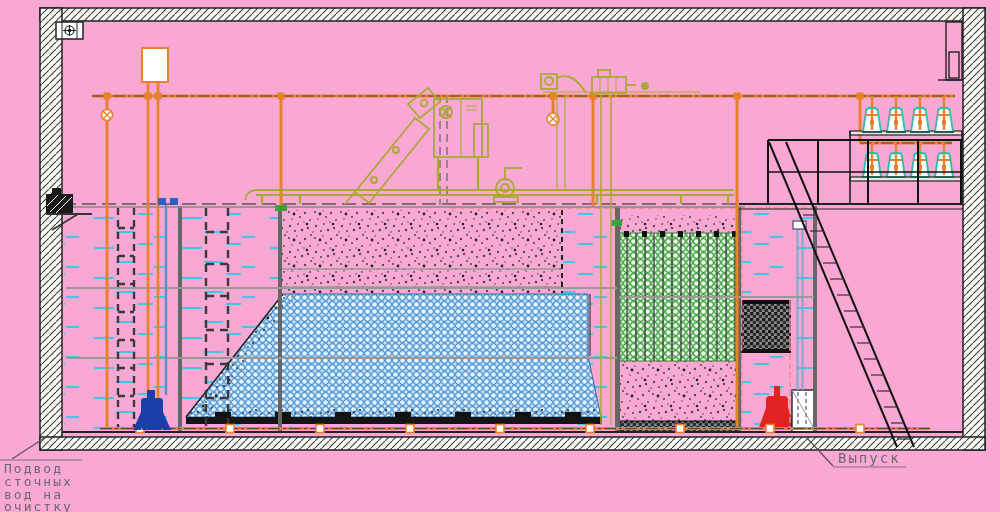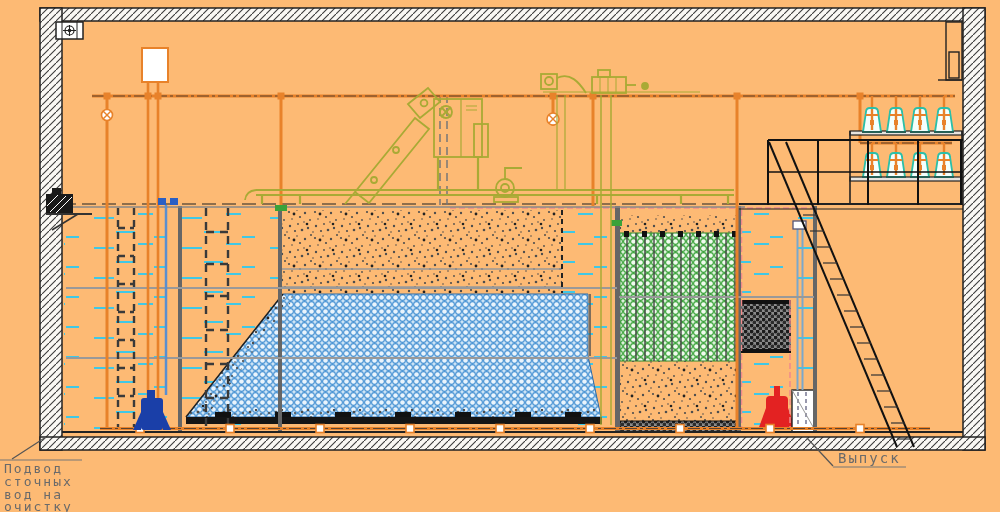--- a/index.html
+++ b/index.html
@@ -2,21 +2,21 @@
 <html style="--c-pipe-orange: #E8822A; --c-equipment-olive: #A9AA35; --c-water-cyan: #3FC8E6; --c-media-blue: #4A94D4; --c-media-green: #3AA23A; --c-blower-teal: #2BBFA9; --c-pump-red: #E32222; --c-pump-blue: #1A3FA8; --c-level-pink: #F08A8A; --c-line-dark: #1E1E1E; --c-label-gray: #6A6A6A;"><head>
 <meta charset="utf-8">
 <style>
   :root{
     --c-pipe-orange:#E8822A; --c-equipment-olive:#A9AA35; --c-water-cyan:#3FC8E6;
     --c-media-blue:#4A94D4; --c-media-green:#3AA23A; --c-blower-teal:#2BBFA9;
     --c-pump-red:#E32222; --c-pump-blue:#1A3FA8; --c-level-pink:#F08A8A;
     --c-line-dark:#1E1E1E; --c-label-gray:#6A6A6A;
   }
   html,body{margin:0;padding:0;background:#ffffff;}
-  .canvas{position:relative;width:1000px;height:512px;background:#fdba74;overflow:hidden;
+  .canvas{position:relative;width:1000px;height:512px;background:#f9a8d4;overflow:hidden;
           font-family:"DejaVu Sans Mono","Liberation Mono",monospace;}
   svg{position:absolute;left:0;top:0;}
   text.cad-label{fill:var(--c-label-gray,#6A6A6A);letter-spacing:2px;}
 </style>
 </head>
 <body>
 
 <div class="canvas">
 <svg width="1000" height="512" viewBox="0 0 1000 512">
   <defs>

